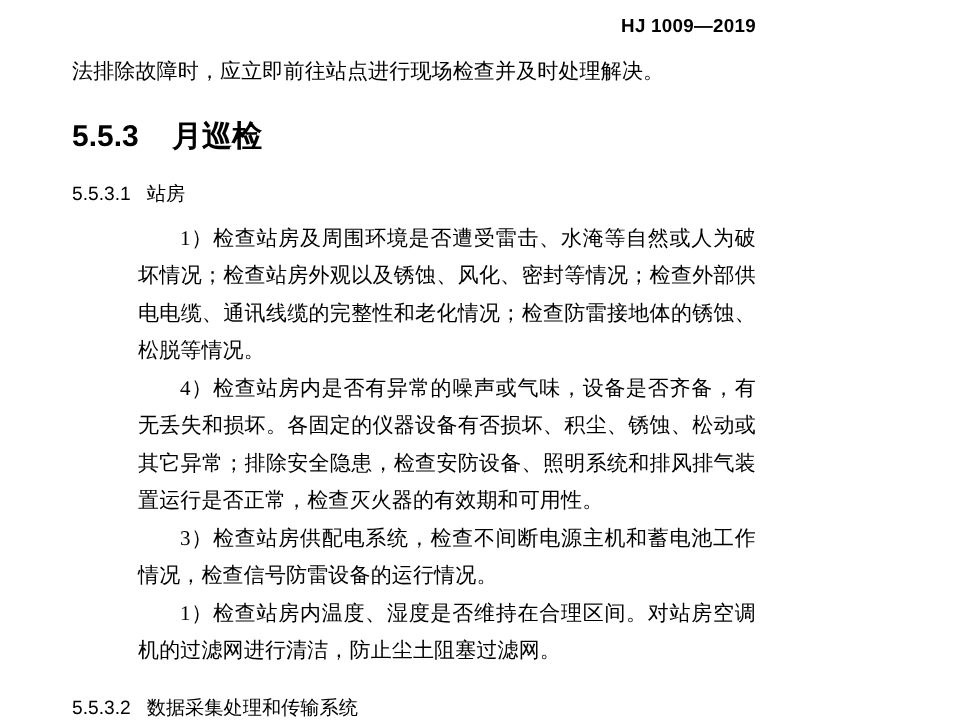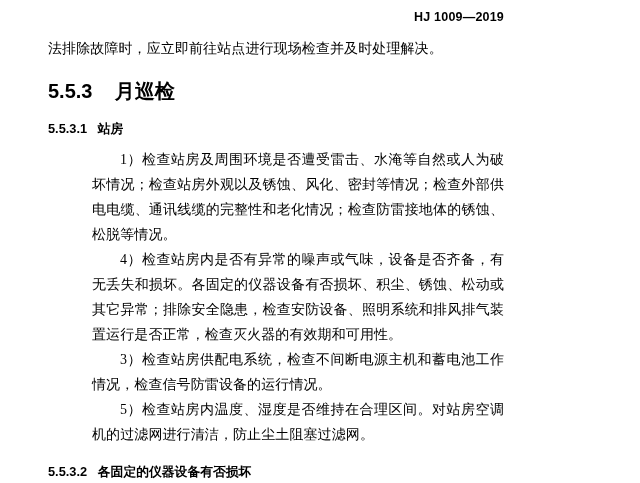--- a/index.html
+++ b/index.html
@@ -57,21 +57,21 @@
     margin: 0;
     font-family: "Liberation Sans", "DejaVu Sans", sans-serif;
     font-size: 20px;
     font-weight: bold;
     line-height: 25px;
   }
   h4.subsection {
     margin: 0;
     font-family: "Liberation Sans", "DejaVu Sans", sans-serif;
     font-size: 12.8px;
-    font-weight: bold;
+    font-weight: normal;
     line-height: 25px;
   }
   .sp-lg { height: 18px; }
   .sp-md { height: 12px; }
   .sp-sm { height: 6px; }
 </style>
 </head>
 <body>
 
 <div class="page">
@@ -96,23 +96,23 @@
     <h4 class="subsection">
       <span>5.5.3.1</span>
       &nbsp;&nbsp;<span>站房</span>
     </h4>
 
     <div class="sp-sm"></div>
 
     <p class="numbered">1）检查站房及周围环境是否遭受雷击、水淹等自然或人为破坏情况；检查站房外观以及锈蚀、风化、密封等情况；检查外部供电电缆、通讯线缆的完整性和老化情况；检查防雷接地体的锈蚀、松脱等情况。</p>
     <p class="numbered">4）检查站房内是否有异常的噪声或气味，设备是否齐备，有无丢失和损坏。各固定的仪器设备有否损坏、积尘、锈蚀、松动或其它异常；排除安全隐患，检查安防设备、照明系统和排风排气装置运行是否正常，检查灭火器的有效期和可用性。</p>
     <p class="numbered">3）检查站房供配电系统，检查不间断电源主机和蓄电池工作情况，检查信号防雷设备的运行情况。</p>
-    <p class="numbered">5）检查站房内温度、湿度是否维持在合理区间。对站房空调机的过滤网进行清洁，防止尘土阻塞过滤网。</p>
+    <p class="numbered">1）检查站房内温度、湿度是否维持在合理区间。对站房空调机的过滤网进行清洁，防止尘土阻塞过滤网。</p>
 
     <div class="sp-md"></div>
 
     <h4 class="subsection">
       <span>5.5.3.2</span>
-      &nbsp;&nbsp;<span>各固定的仪器设备有否损坏</span>
+      &nbsp;&nbsp;<span>数据采集处理和传输系统</span>
     </h4>
 
   </div>
 </div>
 
 </body></html>

